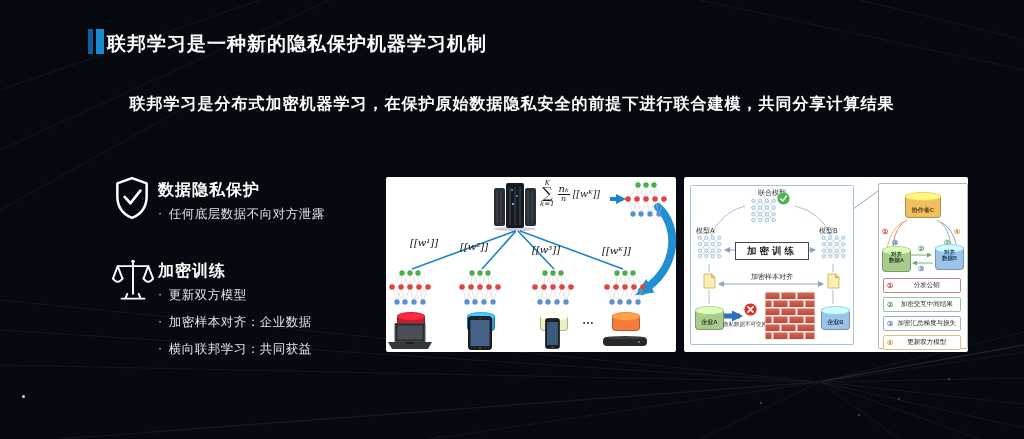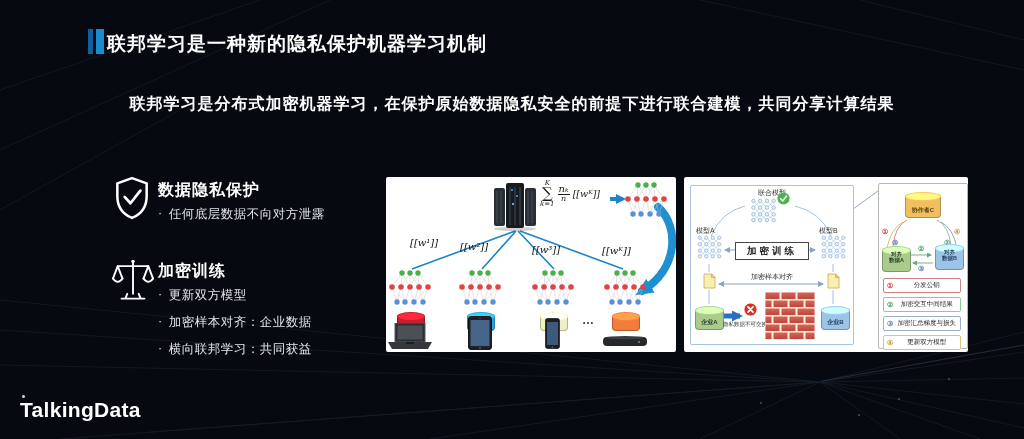--- a/index.html
+++ b/index.html
@@ -468,15 +468,14 @@
         </div>
         <div class="legrow leg3">
           <span class="num">④</span>
           <span class="lab">更新双方模型</span>
         </div>
       </div>
     </div>
   </div>
 
   <div class="abs logo-dot"></div>
-  <div class="abs logo">TalkingData</div>
 
 </div>
 
 </body></html>

